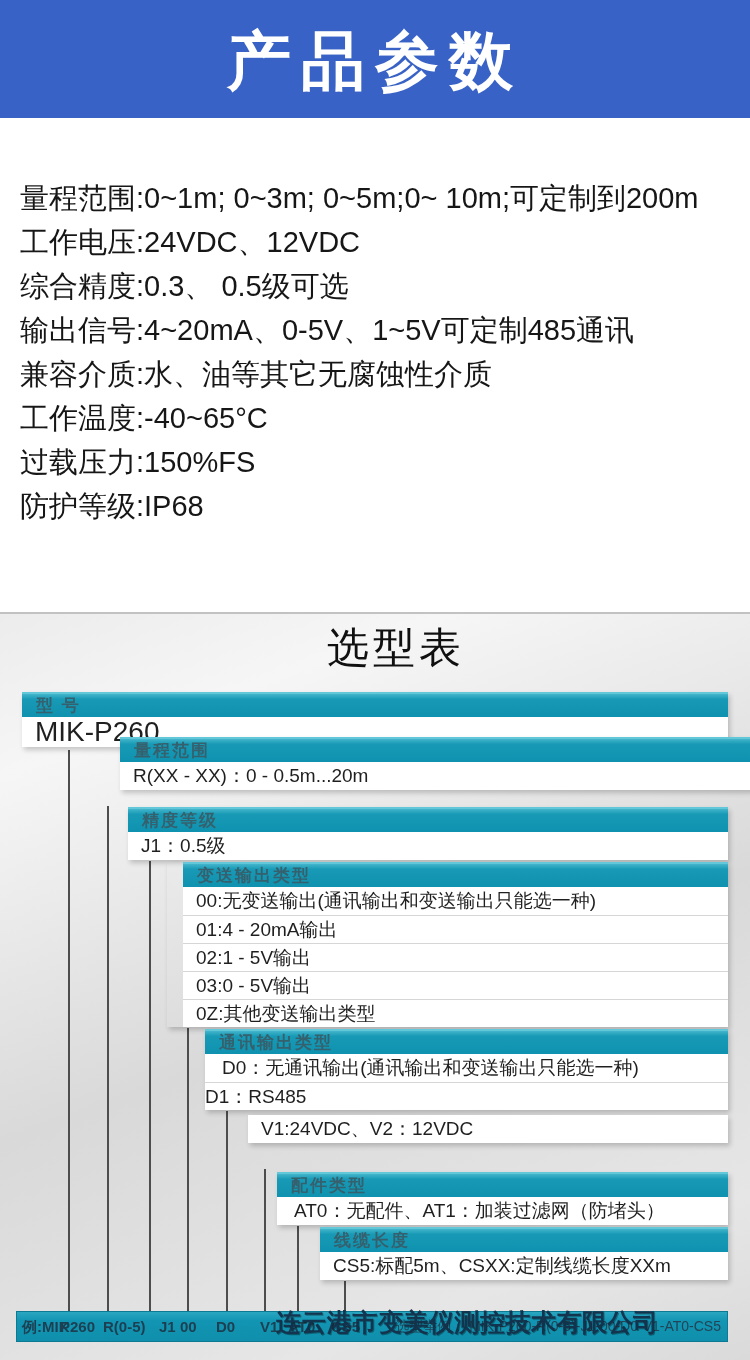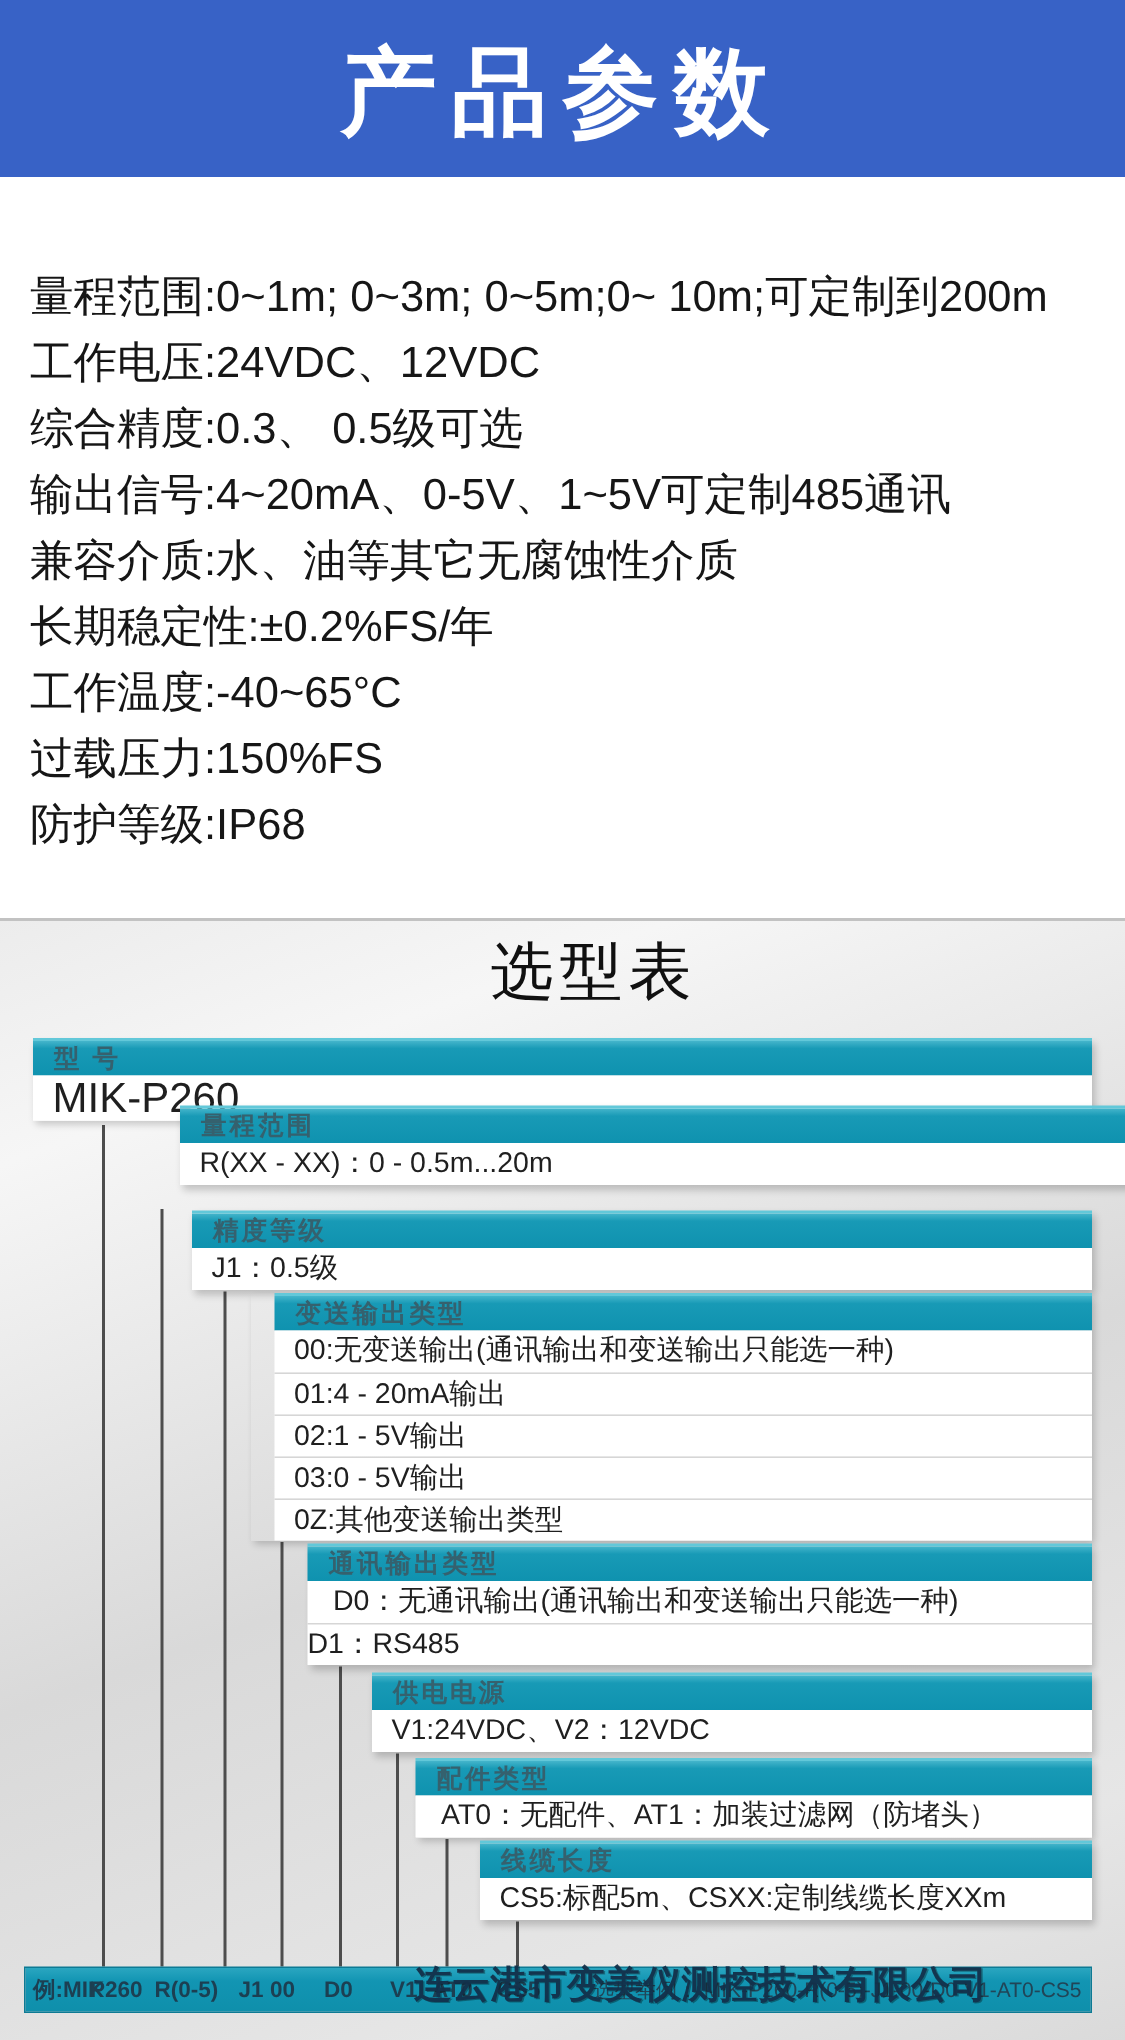--- a/index.html
+++ b/index.html
@@ -92,21 +92,20 @@
   <header class="banner">
     <h1>产品参数</h1>
   </header>
 
   <section class="params">
     <div class="param-line">量程范围:0~1m; 0~3m; 0~5m;0~ 10m;可定制到200m</div>
     <div class="param-line">工作电压:24VDC、12VDC</div>
     <div class="param-line">综合精度:0.3、 0.5级可选</div>
     <div class="param-line">输出信号:4~20mA、0-5V、1~5V可定制485通讯</div>
     <div class="param-line">兼容介质:水、油等其它无腐蚀性介质</div>
-    <div class="param-line">长期稳定性:±0.2%FS/年</div>
     <div class="param-line">工作温度:-40~65°C</div>
     <div class="param-line">过载压力:150%FS</div>
     <div class="param-line">防护等级:IP68</div>
   </section>
 
   <section class="selection">
     <h2 class="sel-title">选型表</h2>
 
     <div class="lvl lvl-model" style="left:22px; top:78px; width:706px;">
       <div class="lvl-h">型 号</div>
@@ -132,21 +131,20 @@
       <div class="lvl-r">0Z:其他变送输出类型</div>
     </div>
 
     <div class="lvl" style="left:205px; top:415px; width:523px;">
       <div class="lvl-h">通讯输出类型</div>
       <div class="lvl-r" style="padding-left:17px;">D0：无通讯输出(通讯输出和变送输出只能选一种)</div>
       <div class="lvl-r" style="padding-left:0;">D1：RS485</div>
     </div>
 
     <div class="lvl" style="left:248px; top:501px; width:480px;">
-      <div class="lvl-h">供电电源</div>
       <div class="lvl-r">V1:24VDC、V2：12VDC</div>
     </div>
 
     <div class="lvl" style="left:277px; top:558px; width:451px;">
       <div class="lvl-h">配件类型</div>
       <div class="lvl-r" style="padding-left:17px;">AT0：无配件、AT1：加装过滤网（防堵头）</div>
     </div>
 
     <div class="lvl" style="left:320px; top:613px; width:408px;">
       <div class="lvl-h">线缆长度</div>

